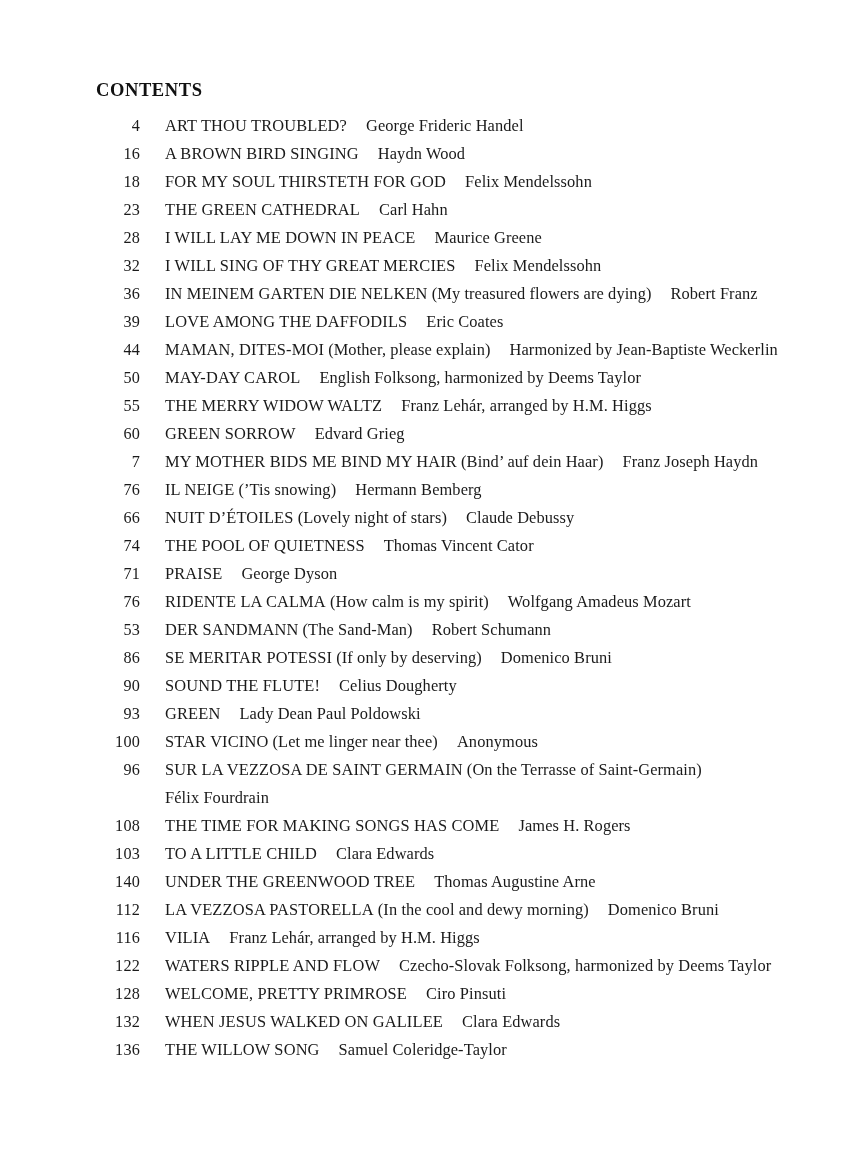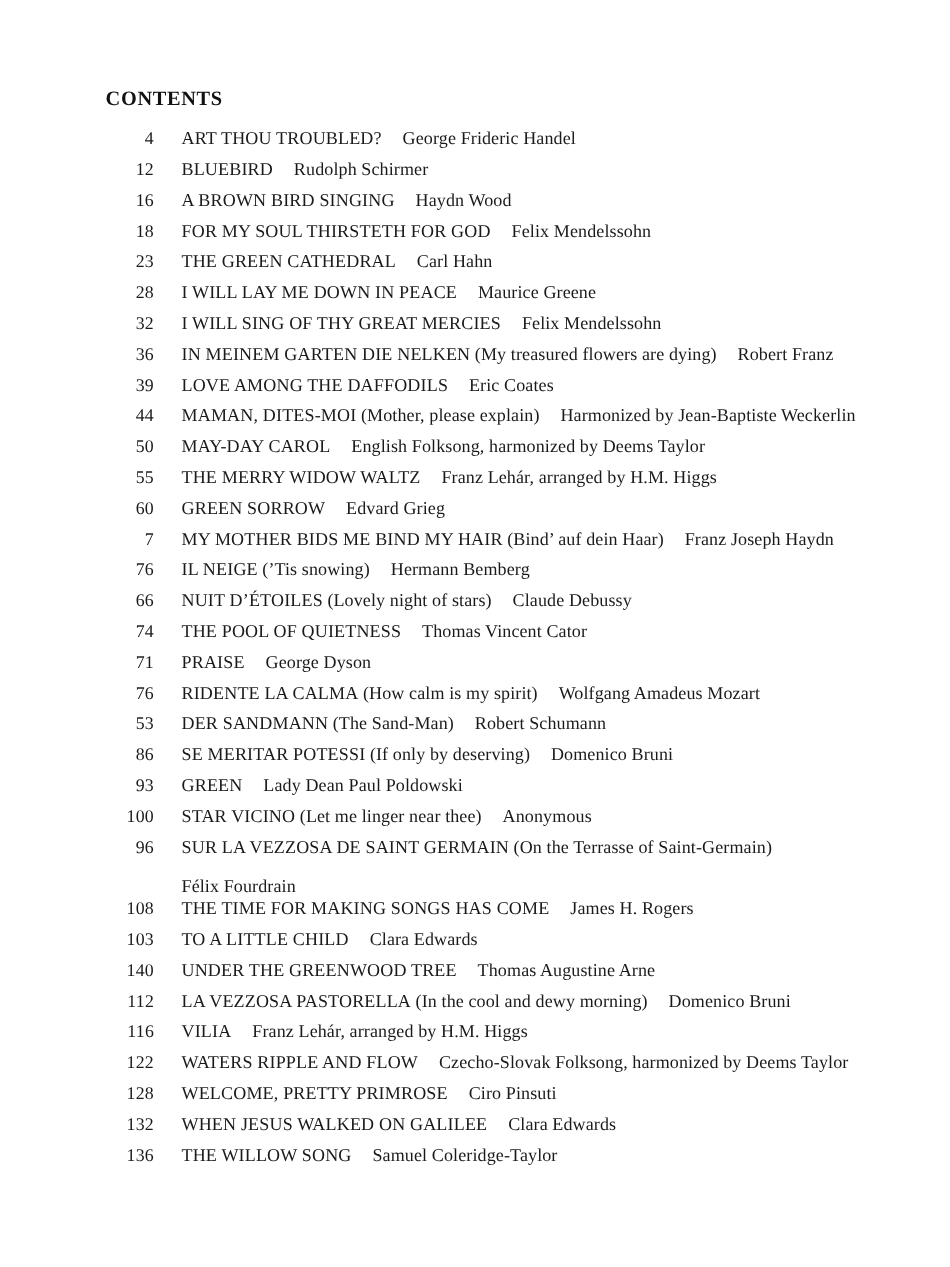--- a/index.html
+++ b/index.html
@@ -76,21 +76,21 @@
     letter-spacing: 0.1px;
   }
 
   .gap {
     display: inline-block;
     width: 19px;
   }
 
   .cont-line {
     display: flex;
-    align-items: flex-end;
+    align-items: flex-start;
     height: 28px;
     font-size: 16.4px;
     color: #1a1a1a;
     white-space: nowrap;
   }
 
   .cont-line .page-num {
     visibility: hidden;
   }
 </style>
@@ -100,24 +100,20 @@
 <div class="page">
 
   <div class="contents-heading">CONTENTS</div>
 
   <div class="toc">
       <div class="toc-entry">
         <span class="page-num">4</span>
         <span class="entry-body"><span class="title">ART THOU TROUBLED?</span><span class="gap"></span><span class="composer">George Frideric Handel</span></span>
       </div>
       <div class="toc-entry">
-        <span class="page-num">12</span>
-        <span class="entry-body"><span class="title">BLUEBIRD</span><span class="gap"></span><span class="composer">Rudolph Schirmer</span></span>
-      </div>
-      <div class="toc-entry">
         <span class="page-num">16</span>
         <span class="entry-body"><span class="title">A BROWN BIRD SINGING</span><span class="gap"></span><span class="composer">Haydn Wood</span></span>
       </div>
       <div class="toc-entry">
         <span class="page-num">18</span>
         <span class="entry-body"><span class="title">FOR MY SOUL THIRSTETH FOR GOD</span><span class="gap"></span><span class="composer">Felix Mendelssohn</span></span>
       </div>
       <div class="toc-entry">
         <span class="page-num">23</span>
         <span class="entry-body"><span class="title">THE GREEN CATHEDRAL</span><span class="gap"></span><span class="composer">Carl Hahn</span></span>
@@ -178,20 +174,24 @@
         <span class="page-num">76</span>
         <span class="entry-body"><span class="title">RIDENTE LA CALMA</span> <span class="subtitle">(How calm is my spirit)</span><span class="gap"></span><span class="composer">Wolfgang Amadeus Mozart</span></span>
       </div>
       <div class="toc-entry">
         <span class="page-num">53</span>
         <span class="entry-body"><span class="title">DER SANDMANN</span> <span class="subtitle">(The Sand-Man)</span><span class="gap"></span><span class="composer">Robert Schumann</span></span>
       </div>
       <div class="toc-entry">
         <span class="page-num">86</span>
         <span class="entry-body"><span class="title">SE MERITAR POTESSI</span> <span class="subtitle">(If only by deserving)</span><span class="gap"></span><span class="composer">Domenico Bruni</span></span>
+      </div>
+      <div class="toc-entry">
+        <span class="page-num">90</span>
+        <span class="entry-body"><span class="title">SOUND THE FLUTE!</span><span class="gap"></span><span class="composer">Celius Dougherty</span></span>
       </div>
       <div class="toc-entry">
         <span class="page-num">93</span>
         <span class="entry-body"><span class="title">GREEN</span><span class="gap"></span><span class="composer">Lady Dean Paul Poldowski</span></span>
       </div>
       <div class="toc-entry">
         <span class="page-num">100</span>
         <span class="entry-body"><span class="title">STAR VICINO</span> <span class="subtitle">(Let me linger near thee)</span><span class="gap"></span><span class="composer">Anonymous</span></span>
       </div>
       <div class="toc-entry">

